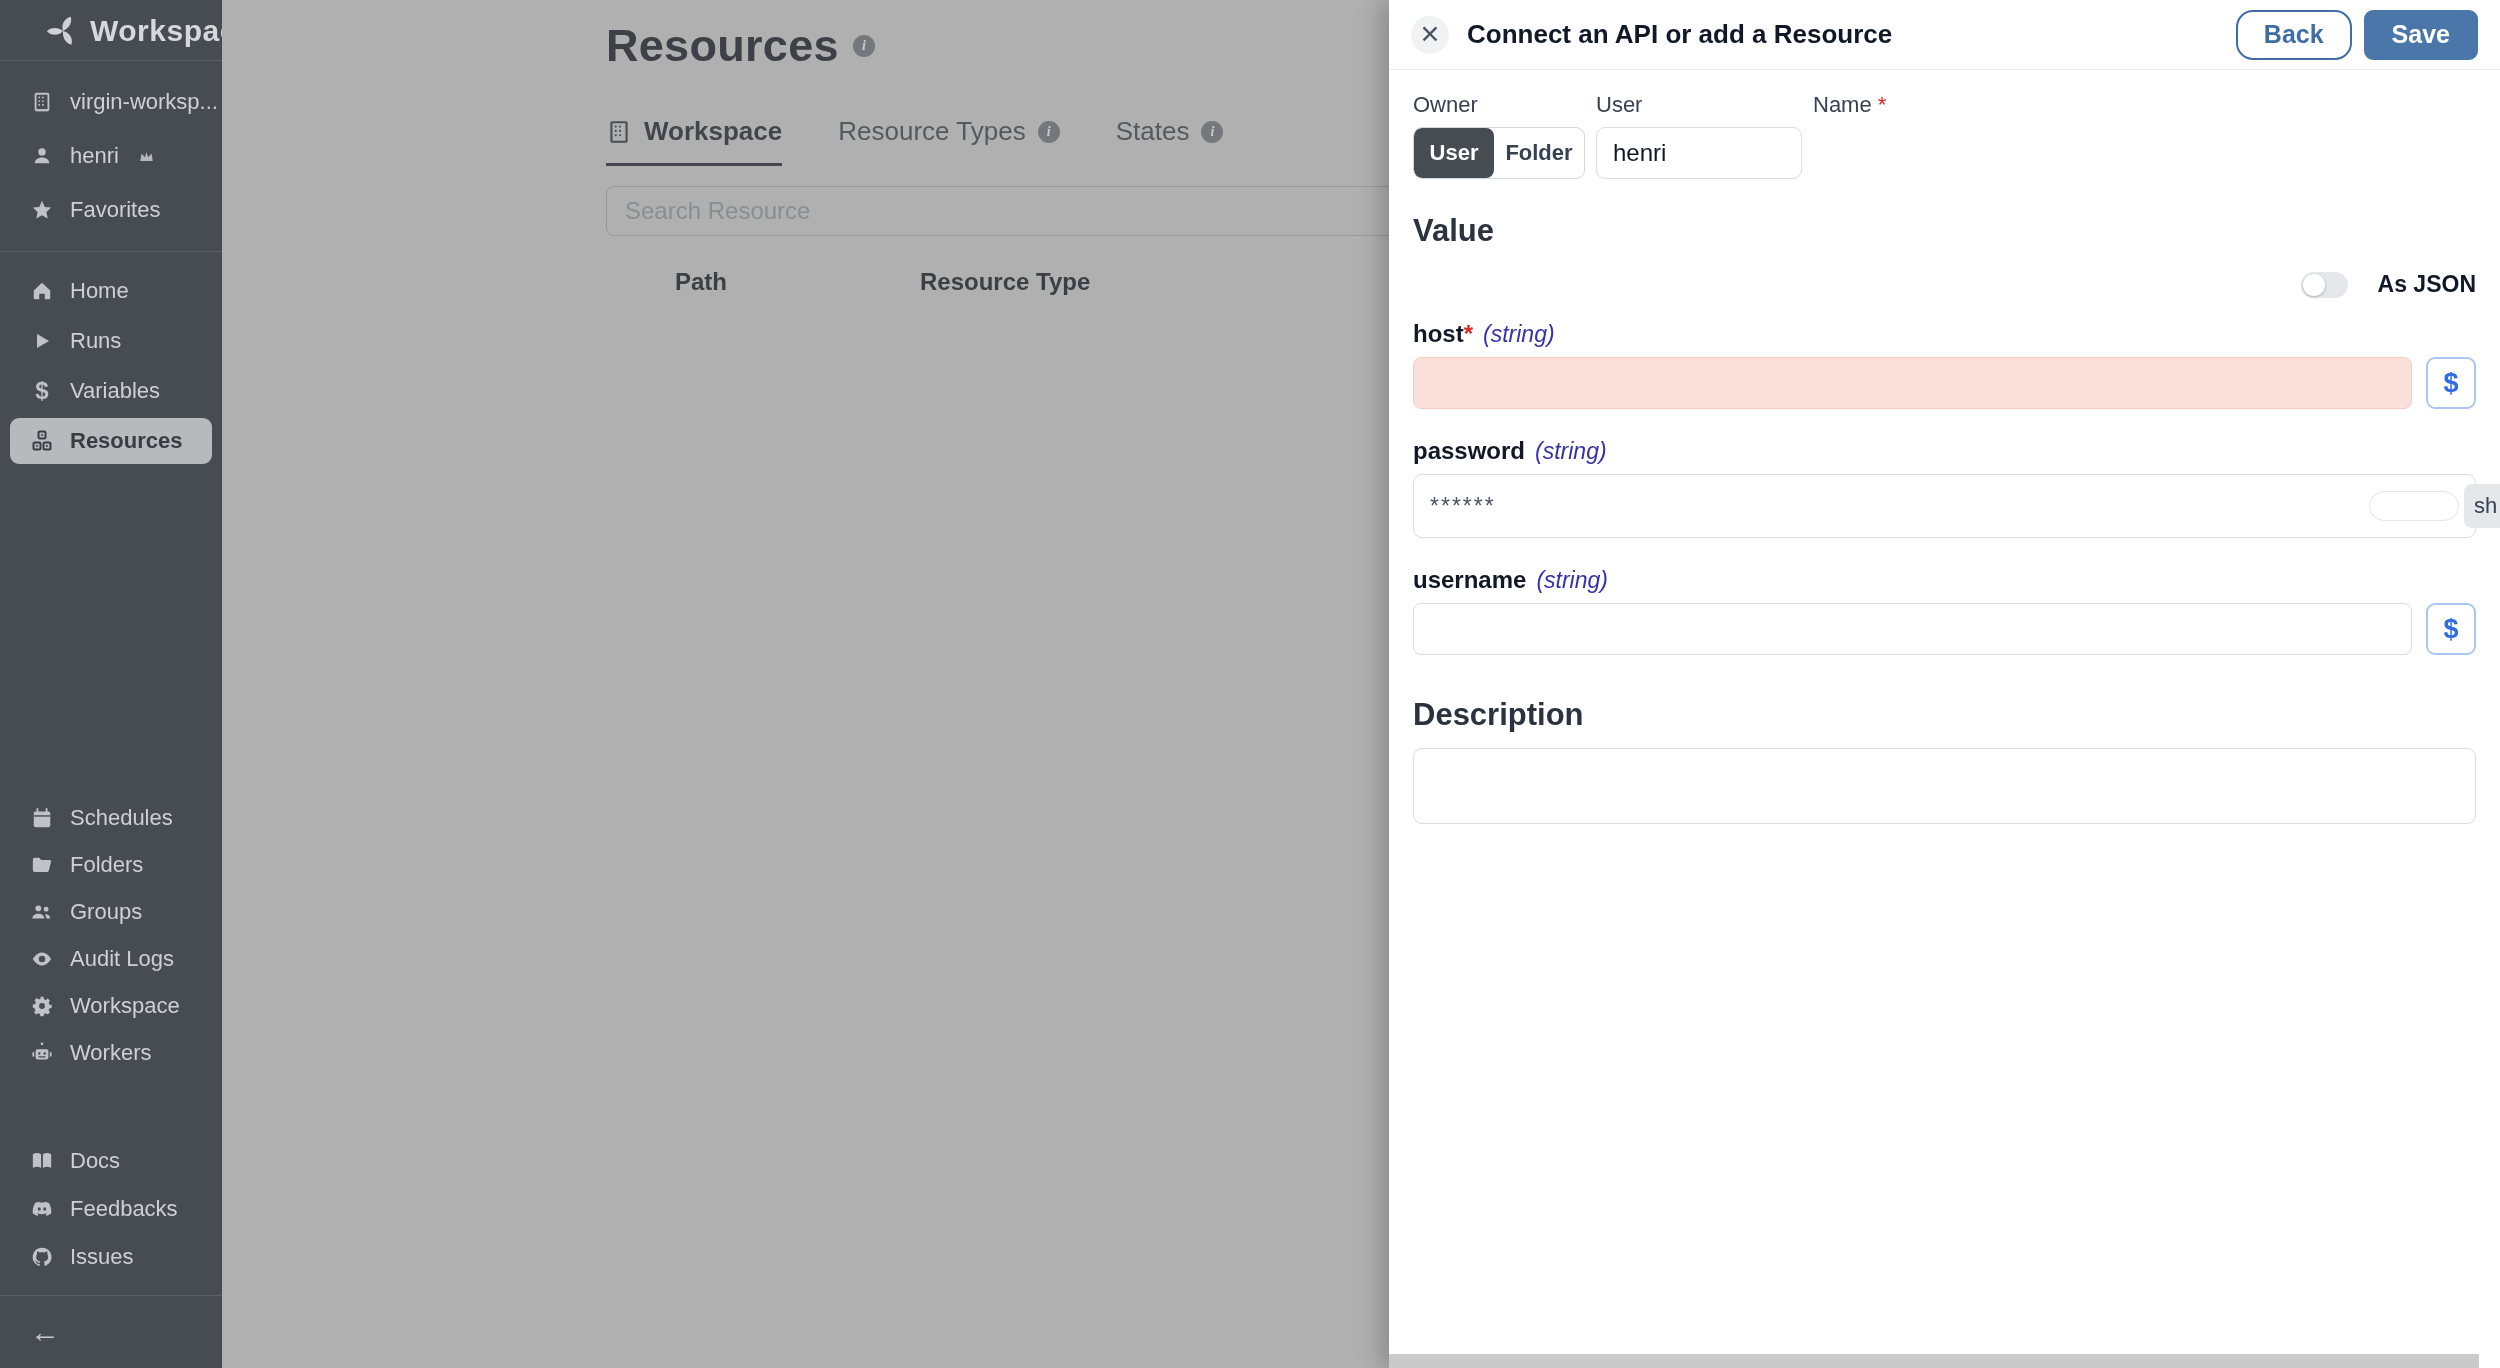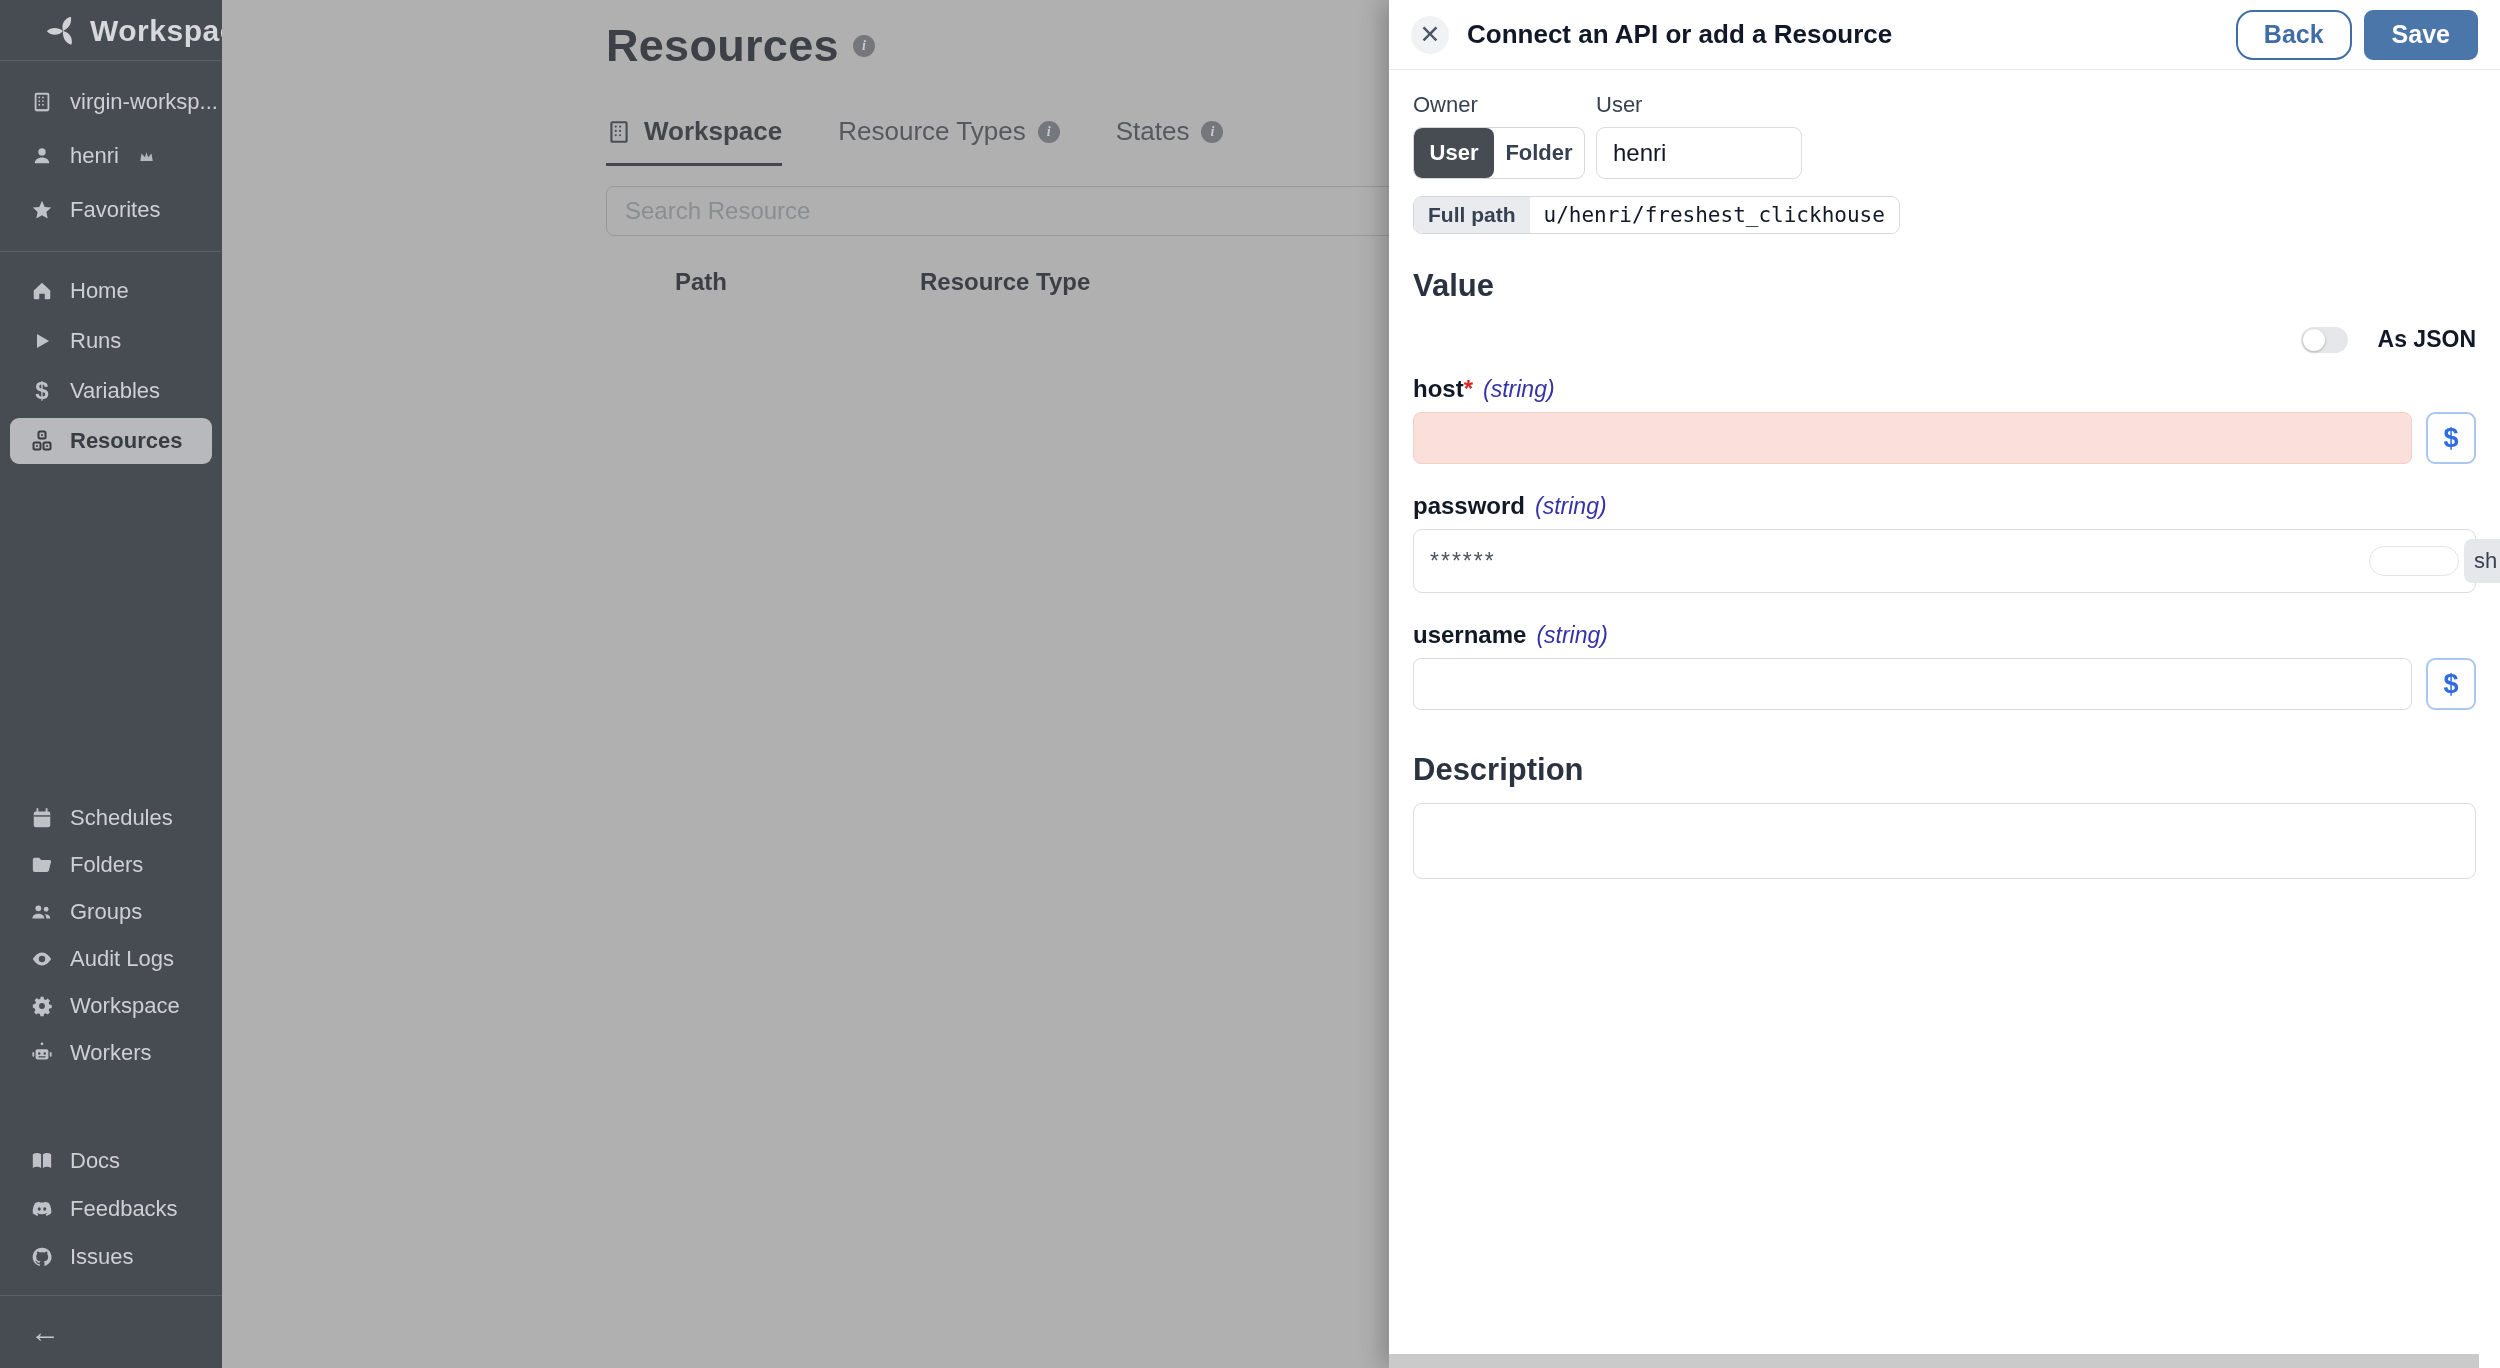--- a/index.html
+++ b/index.html
@@ -320,27 +320,27 @@
           <div class="seg">
             <div class="seg-opt on">User</div>
             <div class="seg-opt off">Folder</div>
           </div>
         </div>
         <div class="col-user">
           <label class="fld-label">User</label>
           <input class="text-input" type="text" value="henri" style="">
         </div>
         <div class="col-name">
-        </div>
-      </div>
-
-      <div class="fullpath">
-        <span class="fullpath-chip">Full path</span>
-        <span class="fullpath-val">u/henri/freshest_clickhouse</span>
-      </div>
+          <label class="fld-label">
+            <span>Name</span>
+            <span class="req-star">*</span>
+          </label>
+        </div>
+      </div>
+
 
       <h2 class="section-h">Value</h2>
 
       <div class="asjson-row">
         <div class="toggle">
             <div class="toggle-knob"></div>
           </div>
         <span class="asjson-label">As JSON</span>
       </div>
 

